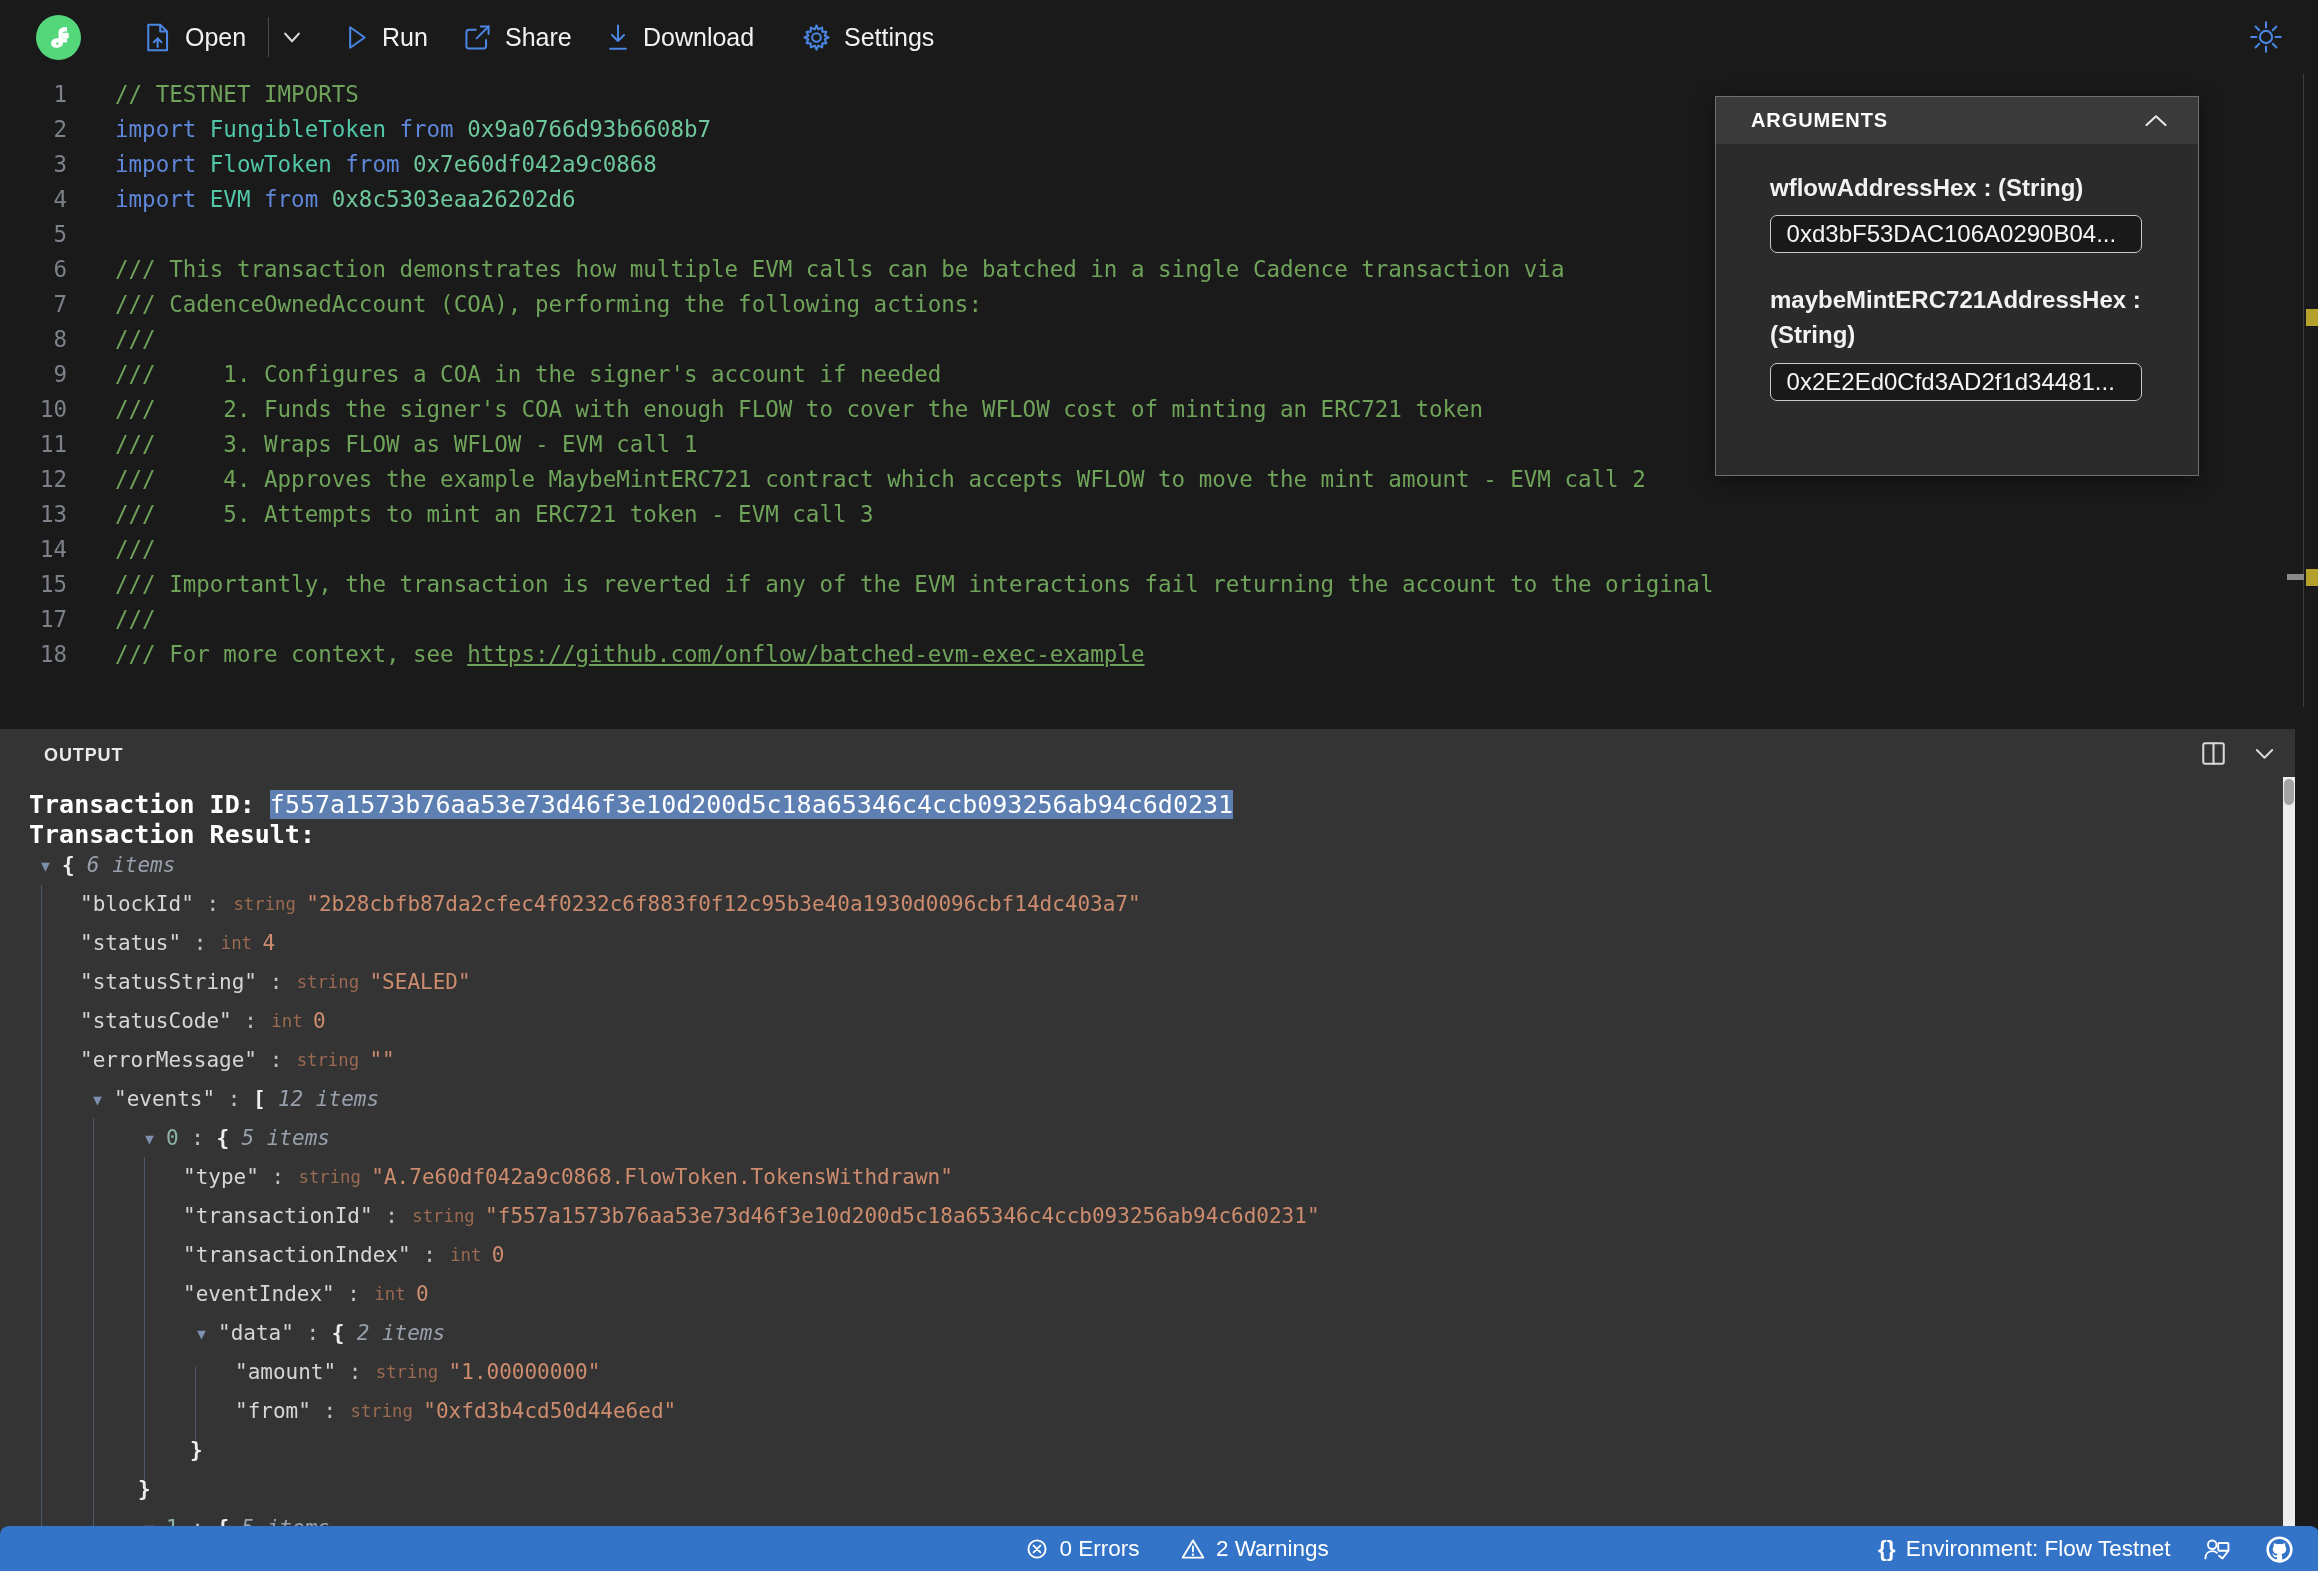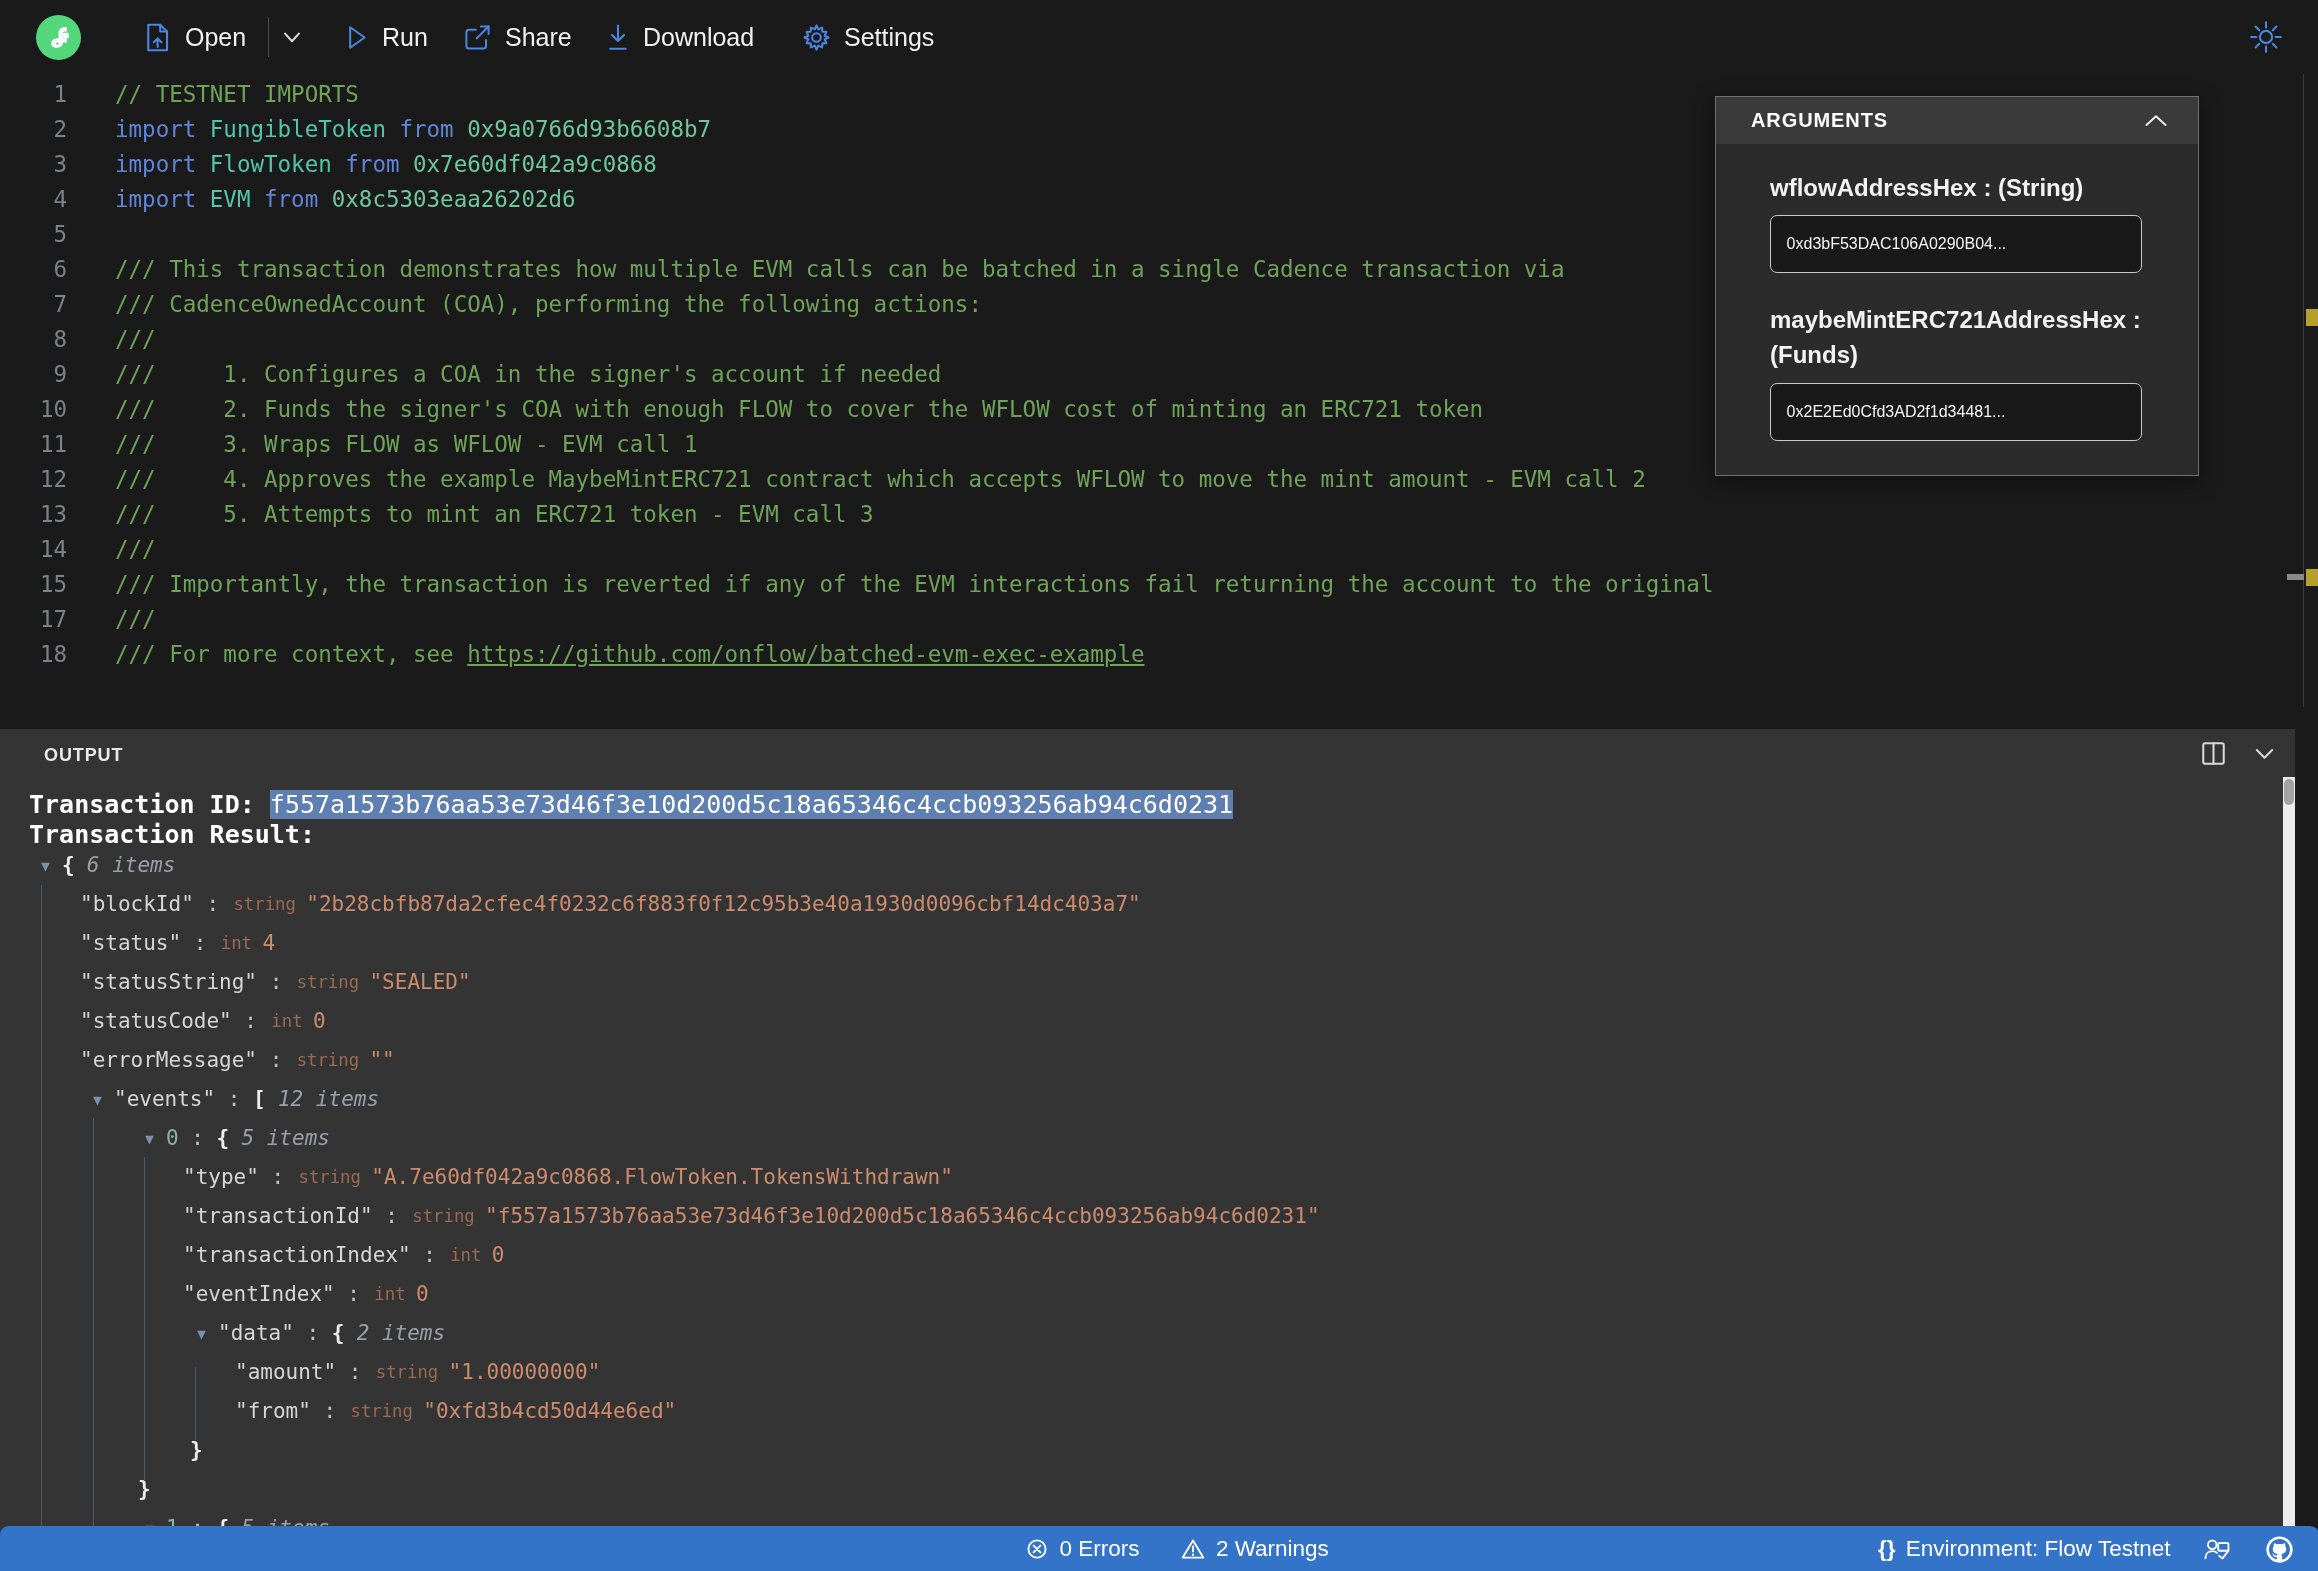--- a/index.html
+++ b/index.html
@@ -27,22 +27,22 @@
   .warn-mark{position:absolute;left:2306px;width:13px;height:17.3px;background:#b4a02a;}
   .gray-mark{position:absolute;left:2287px;width:17.3px;height:6px;background:#8a8a8a;}
   
   .args{position:absolute;left:1715px;top:96px;width:484px;height:380px;background:#2b2b2b;
         border:0.9px solid #6f6f6f;box-sizing:border-box;box-shadow:0 5.2px 21px rgba(0,0,0,.45);}
   .args-header{height:47px;background:#3a3a3a;display:flex;align-items:center;justify-content:space-between;
                padding:0 29px 0 35px;box-sizing:border-box;cursor:pointer;}
   .args-title{font-size:20px;font-weight:bold;letter-spacing:0.9px;color:#ffffff;}
   .args-body{padding:26px 56px 0 54px;}
   .args-label{font-size:24px;font-weight:600;color:#f2f2f2;line-height:35px;margin-bottom:10.4px;}
-  .args-input{width:100%;height:58px;background:#191919;border:1.7px solid #c9c9c9;border-radius:7px;
-              color:#f5f5f5;font-size:16px;font-family:"Liberation Sans",sans-serif;
+  .args-input{width:100%;height:38px;background:#191919;border:1.7px solid #c9c9c9;border-radius:7px;
+              color:#f5f5f5;font-size:24px;font-family:"Liberation Sans",sans-serif;
               padding:0 15.6px;box-sizing:border-box;margin-bottom:29px;}
   
   .output{position:absolute;left:0;top:729px;width:2295px;height:819px;background:#343434;overflow:hidden;}
   .out-header{position:absolute;left:44px;top:15.6px;font-size:18px;font-weight:bold;letter-spacing:0.9px;color:#eaeaea;}
   .out-icons{position:absolute;right:15.6px;top:10.4px;display:flex;gap:22.5px;align-items:center;}
   .tx{position:absolute;left:29px;top:61px;font-family:"DejaVu Sans Mono",monospace;
       font-size:25px;line-height:30px;color:#ffffff;white-space:pre;}
   .tx b{font-weight:bold;}
   .hl{background:#5d7fb2;color:#ffffff;}
   .tree{position:absolute;left:0;top:117px;width:2300px;height:702px;overflow:hidden;
@@ -164,21 +164,21 @@
     <div class="gray-mark" style="top:500px;"></div>
   </div>
 
   <div class="args">
     <div class="args-header">
       <span class="args-title">ARGUMENTS</span>
       <svg width="26" height="17.3" viewBox="0 0 30 20">
         <path d="M4 15 L15 5 L26 15" stroke="#e8e8e8" stroke-width="2.4" fill="none" stroke-linecap="round" stroke-linejoin="round"></path>
       </svg>
     </div>
-    <div class="args-body"><div class="args-label">wflowAddressHex : (String)</div><input class="args-input" value="0xd3bF53DAC106A0290B04..." style=""><div class="args-label">maybeMintERC721AddressHex : (Funds)</div><input class="args-input" value="0x2E2Ed0Cfd3AD2f1d34481..." style=""></div>
+    <div class="args-body"><div class="args-label">wflowAddressHex : (String)</div><input class="args-input" value="0xd3bF53DAC106A0290B04..." style=""><div class="args-label">maybeMintERC721AddressHex : (String)</div><input class="args-input" value="0x2E2Ed0Cfd3AD2f1d34481..." style=""></div>
   </div>
 
   <div class="output">
     <div class="out-header">OUTPUT</div>
     <div class="out-icons">
       <svg width="29" height="29" viewBox="0 0 34 34">
         <rect class="icon-lite" x="5" y="5" width="24" height="24" rx="2"></rect>
         <path class="icon-lite" d="M17 5 V29"></path>
       </svg>
       <svg width="29" height="29" viewBox="0 0 34 34">

